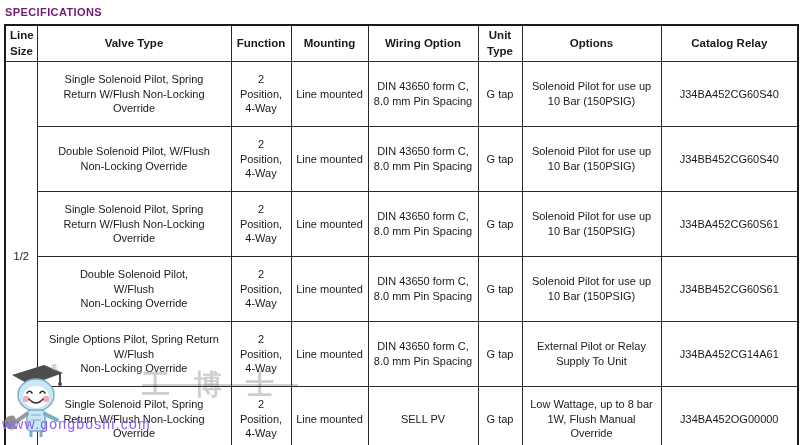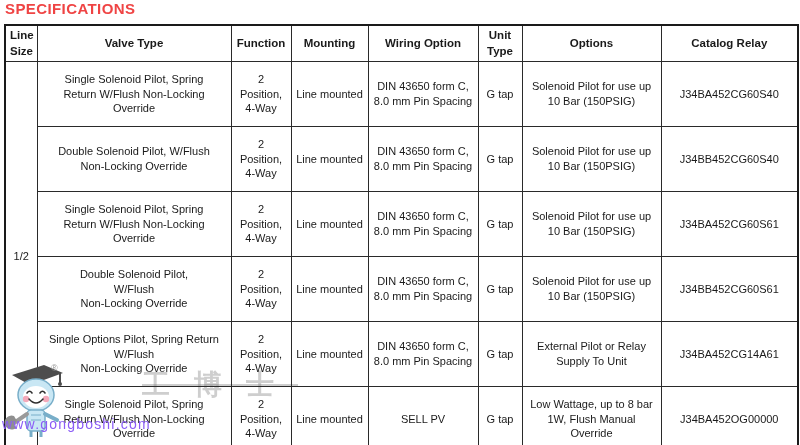--- a/index.html
+++ b/index.html
@@ -5,24 +5,24 @@
   html,body{margin:0;padding:0;}
   body{
     width:800px;height:445px;
     background:#ffffff;
     font-family:"Liberation Sans","DejaVu Sans",sans-serif;
     color:#1a1a1a;
     position:relative;
     overflow:hidden;
   }
   .page-title{
-    position:absolute;left:5px;top:0;
-    font-size:15px;font-weight:bold;
+    position:absolute;left:5px;top:6px;
+    font-size:11px;font-weight:bold;
     letter-spacing:0.4px;
-    color:#ef4444;
+    color:#701a75;
   }
   table.specs{
     position:absolute;left:4px;top:24px;
     width:793px;
     border-collapse:collapse;
     table-layout:fixed;
     z-index:2;
     background:transparent;
   }
   table.specs th, table.specs td{

